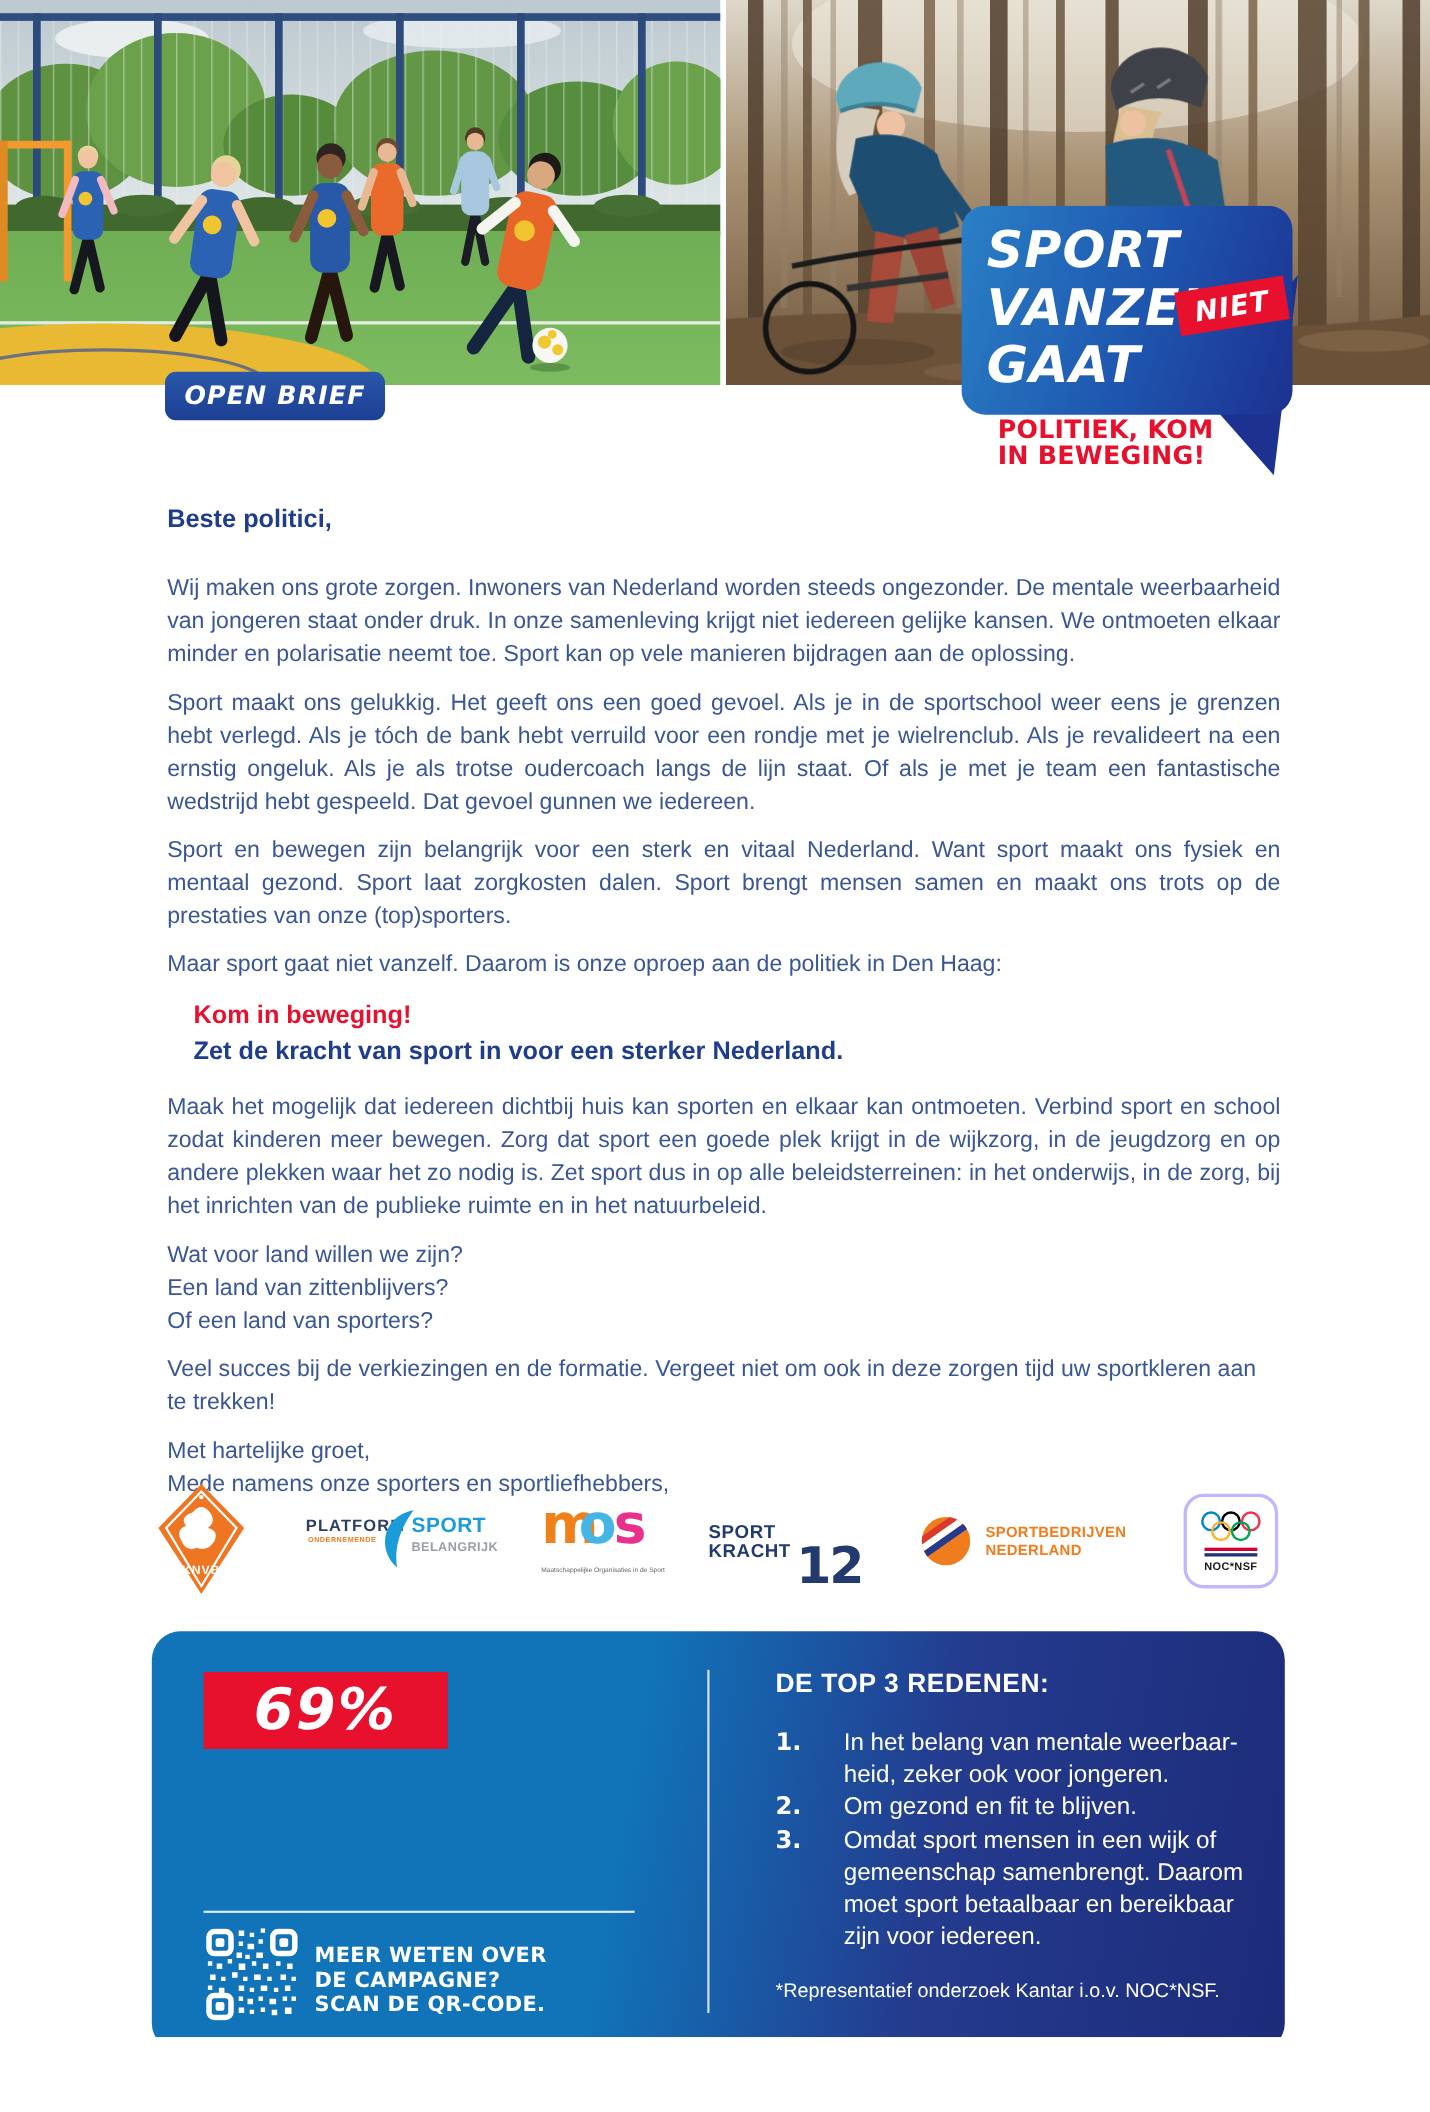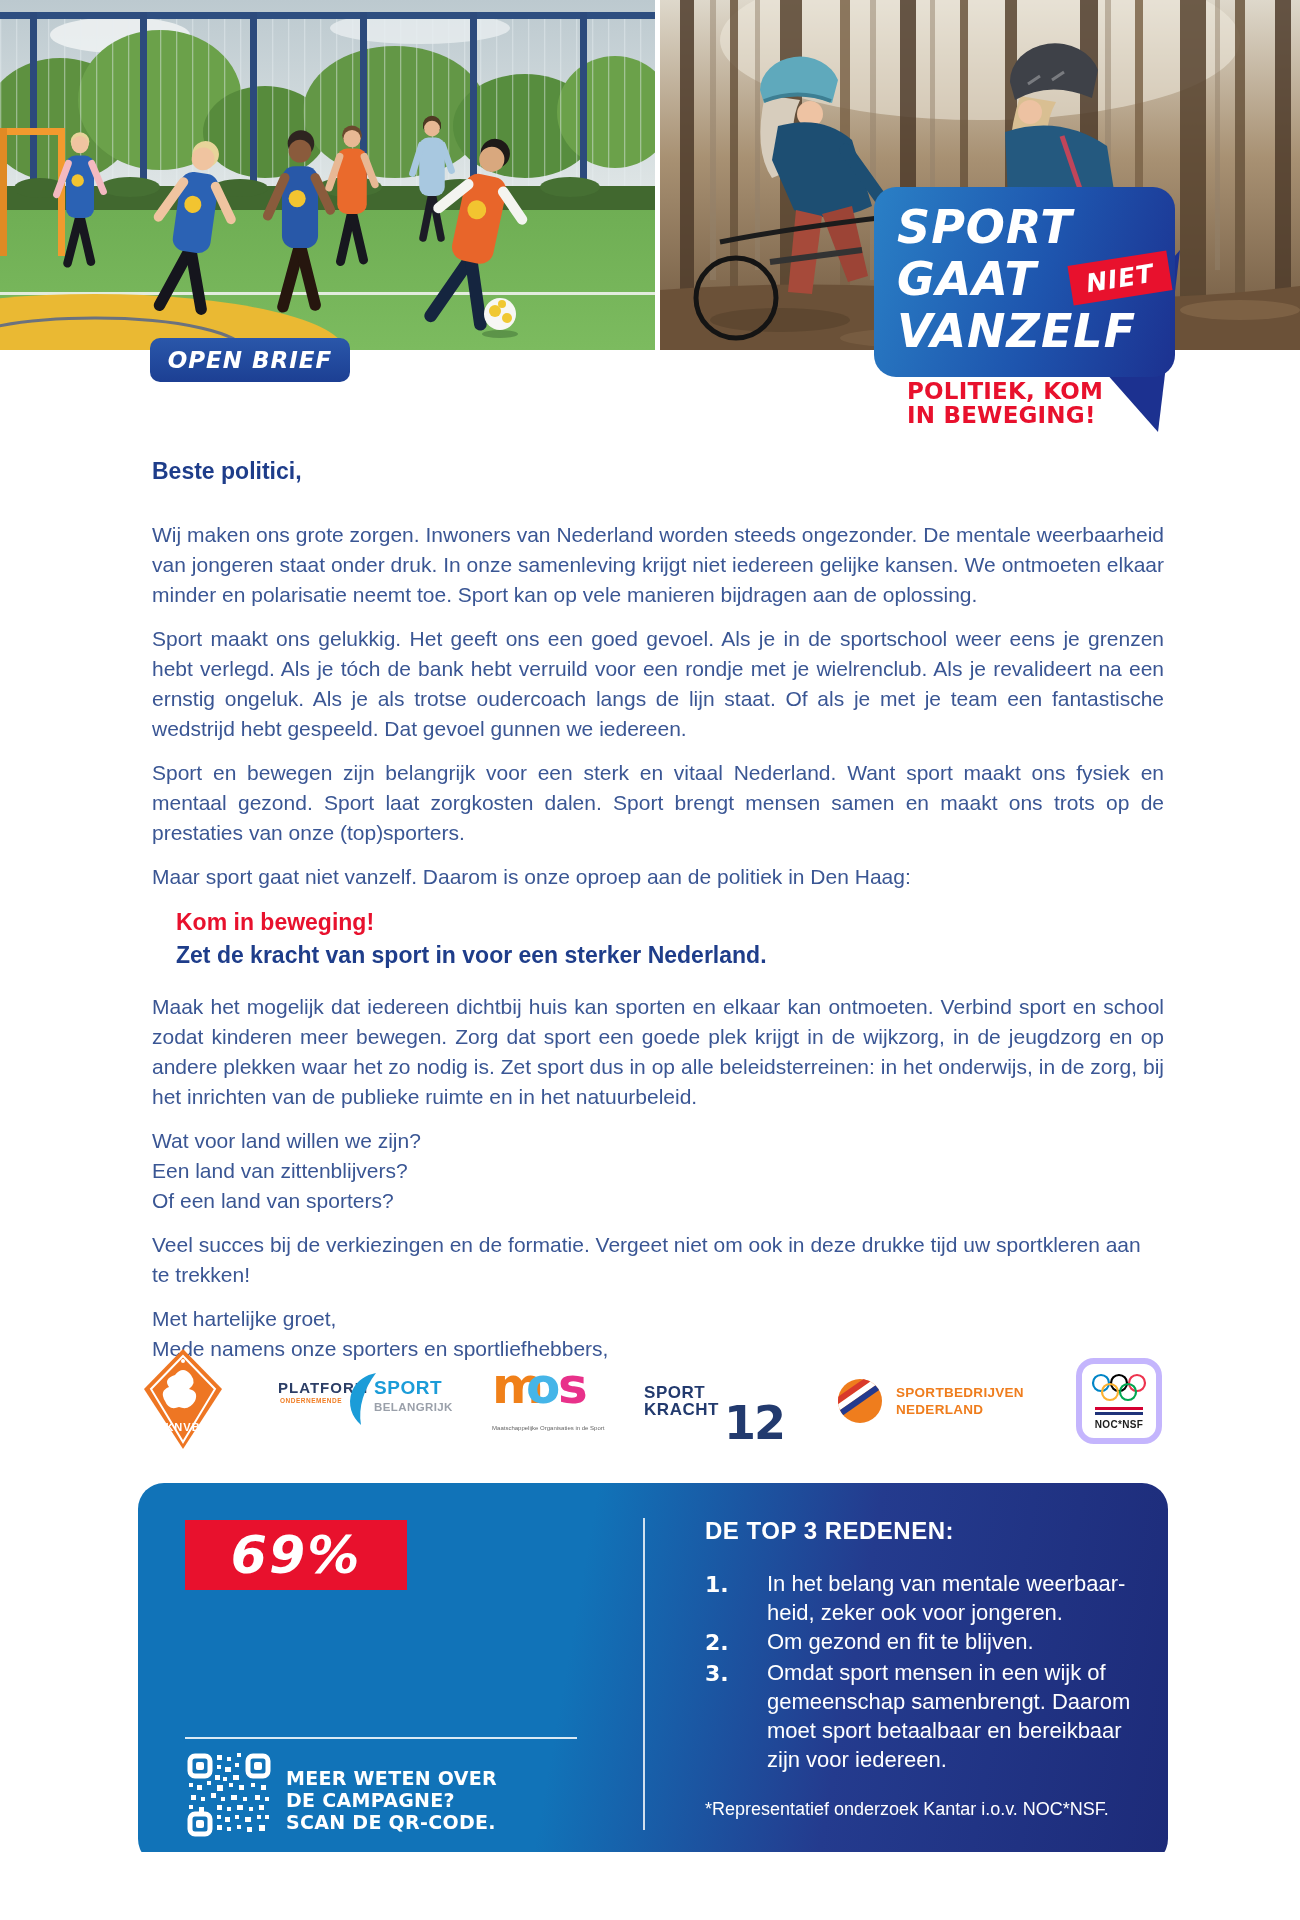--- a/index.html
+++ b/index.html
@@ -52,21 +52,21 @@
   .mos .lm{left:0;color:#f08019;}
   .mos .lo{left:34px;color:#45b5e8;}
   .mos .ls{left:66px;color:#e8318a;}
   .mos .cap{position:absolute;bottom:2px;left:0;width:100%;font-size:6px;color:#666;white-space:nowrap;}
   .sk12{display:flex;align-items:center;gap:5px;}
   .sk12 .col{font-weight:800;font-size:17px;line-height:17px;color:#223a6e;letter-spacing:.5px;}
   .sk12 .n12{font-weight:800;font-size:46px;line-height:44px;color:#223a6e;letter-spacing:-2px;
       font-family:"DejaVu Sans",sans-serif;margin-top:44px;}
   .sbn{display:flex;align-items:center;gap:12px;}
   .sbn .txt{font-weight:800;font-size:13.5px;line-height:17px;color:#ef7d1d;letter-spacing:.3px;}
-  .noc{width:86px;height:86px;box-sizing:border-box;border:6px solid #c4b5fd;border-radius:18px;background:#fff;
+  .noc{width:86px;height:86px;box-sizing:border-box;border:3px solid #c4b5fd;border-radius:18px;background:#fff;
       display:flex;flex-direction:column;align-items:center;justify-content:center;gap:4px;}
   .noc .bars{width:48px;}
   .noc .bar-r{height:3px;background:#d50032;margin-bottom:2px;}
   .noc .bar-b{height:3px;background:#20337a;}
   .noc .t{font-weight:800;font-size:10px;color:#1c1c1c;letter-spacing:.3px;}
   
   .card{position:absolute;left:138px;top:1483px;width:1030px;height:382px;border-radius:26px;
       background:linear-gradient(100deg,#1173b8 0%,#1173b8 42%,#243b8e 68%,#1d2b79 100%);color:#fff;}
   .pct{position:absolute;left:47px;top:37px;width:222px;height:70px;background:#e8112d;display:flex;
       align-items:center;justify-content:center;font-style:italic;font-weight:800;font-size:52px;letter-spacing:2px;
@@ -289,22 +289,22 @@
       </g>
     </svg>
   </div>
 
   <svg class="bubble-tail" width="170" height="200" viewBox="0 0 170 200">
     <polygon points="50,120 140,15 118,197" fill="#1c3190"></polygon>
   </svg>
 
   <div class="bubble">
     <div class="word">SPORT</div>
+    <div class="word">VANZELF</div>
     <div class="word">GAAT</div>
-    <div class="word">VANZELF</div>
   </div>
   <div class="niet">NIET</div>
   <div class="tagline">POLITIEK, KOM
 IN BEWEGING!</div>
 
   <div class="open-brief">OPEN BRIEF</div>
 
   <div class="letter">
     <div class="salutation">Beste politici,</div>
     <p>Wij maken ons grote zorgen. Inwoners van Nederland worden steeds ongezonder. De mentale weerbaarheid van jongeren staat onder druk. In onze samenleving krijgt niet iedereen gelijke kansen. We ontmoeten elkaar minder en polarisatie neemt toe. Sport kan op vele manieren bijdragen aan de oplossing.</p>
@@ -312,21 +312,21 @@
     <p>Sport en bewegen zijn belangrijk voor een sterk en vitaal Nederland. Want sport maakt ons fysiek en mentaal gezond. Sport laat zorgkosten dalen. Sport brengt mensen samen en maakt ons trots op de prestaties van onze (top)sporters.</p>
     <p class="no-just">Maar sport gaat niet vanzelf. Daarom is onze oproep aan de politiek in Den Haag:</p>
     <div class="callout">
       <div class="c-red">Kom in beweging!</div>
       <div class="c-blue">Zet de kracht van sport in voor een sterker Nederland.</div>
     </div>
     <p>Maak het mogelijk dat iedereen dichtbij huis kan sporten en elkaar kan ontmoeten. Verbind sport en school zodat kinderen meer bewegen. Zorg dat sport een goede plek krijgt in de wijkzorg, in de jeugdzorg en op andere plekken waar het zo nodig is. Zet sport dus in op alle beleidsterreinen: in het onderwijs, in de zorg, bij het inrichten van de publieke ruimte en in het natuurbeleid.</p>
     <p class="pre no-just">Wat voor land willen we zijn?
 Een land van zittenblijvers?
 Of een land van sporters?</p>
-    <p class="no-just">Veel succes bij de verkiezingen en de formatie. Vergeet niet om ook in deze drukke tijd uw sportkleren aan te trekken!</p>
+    <p class="no-just">Veel succes bij de verkiezingen en de formatie. Vergeet niet om ook in deze zorgen tijd uw sportkleren aan te trekken!</p>
     <p class="pre no-just">Met hartelijke groet,
 Mede namens onze sporters en sportliefhebbers,</p>
   </div>
 
   <div class="logos">
 
     <div class="logo">
       <svg width="86" height="104" viewBox="0 0 86 104">
         <polygon points="43,2 82,42 43,102 4,42" fill="#ee7623"></polygon>
         <polygon points="43,9 75,42 43,95 11,42" fill="none" stroke="#ffffff" stroke-width="2"></polygon>

